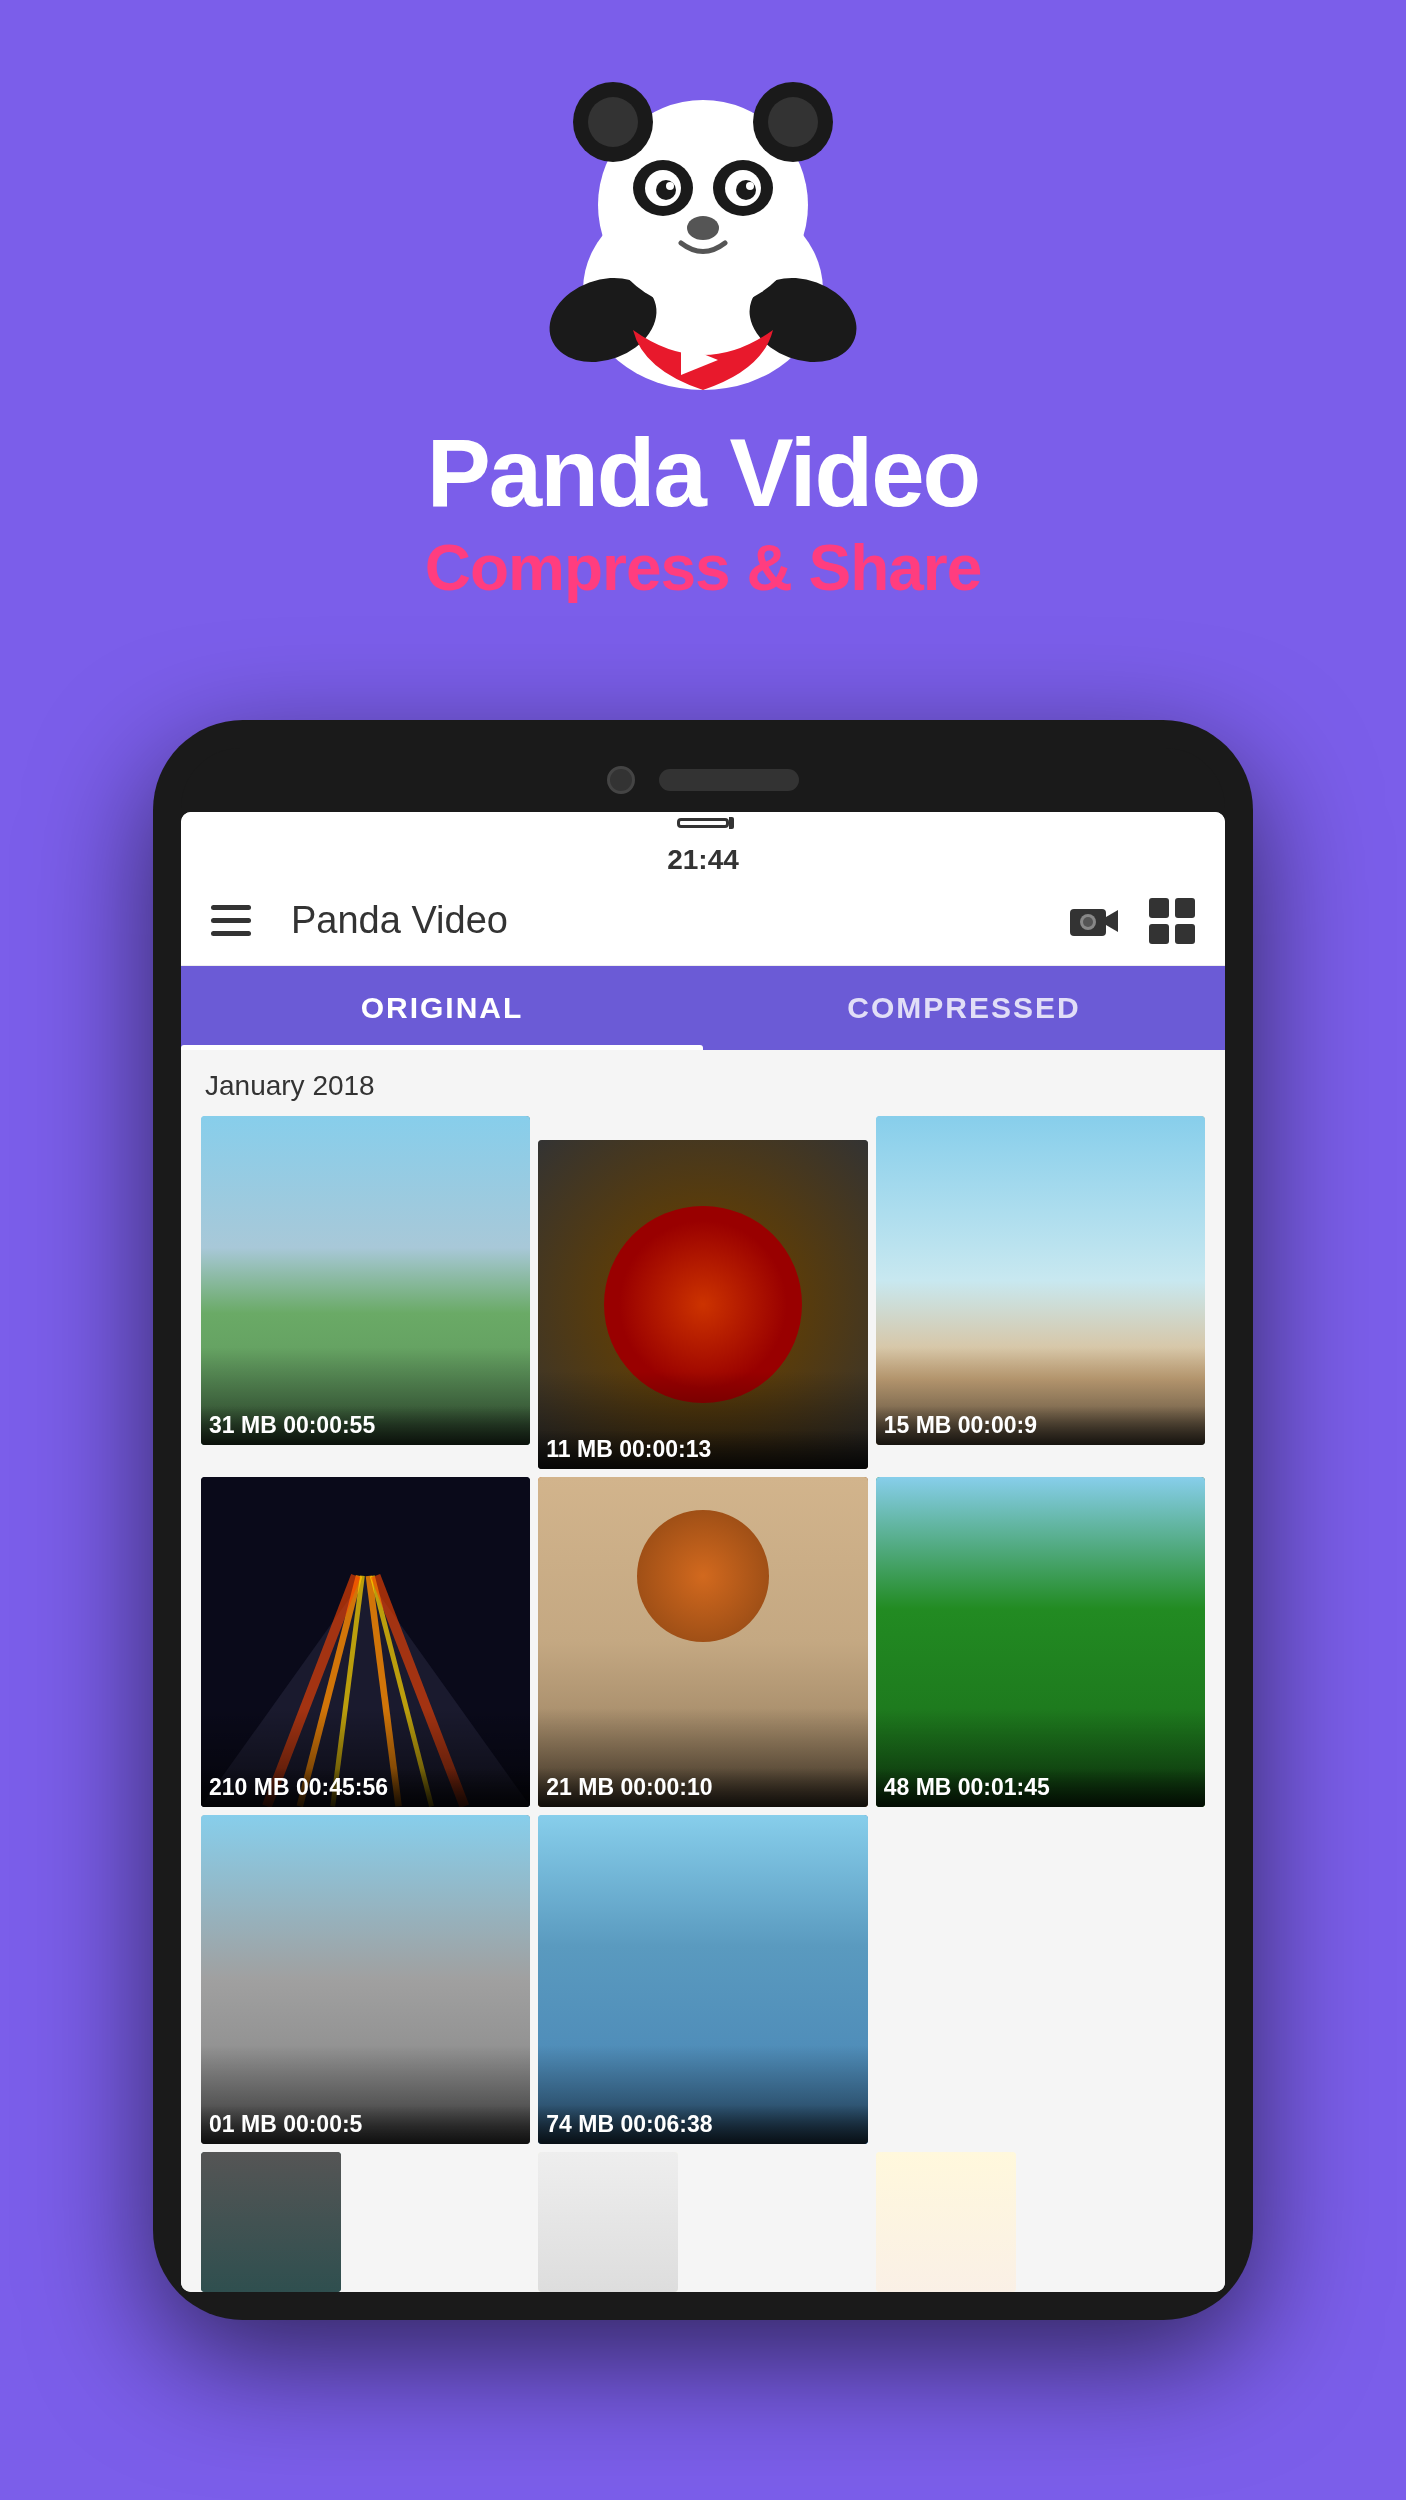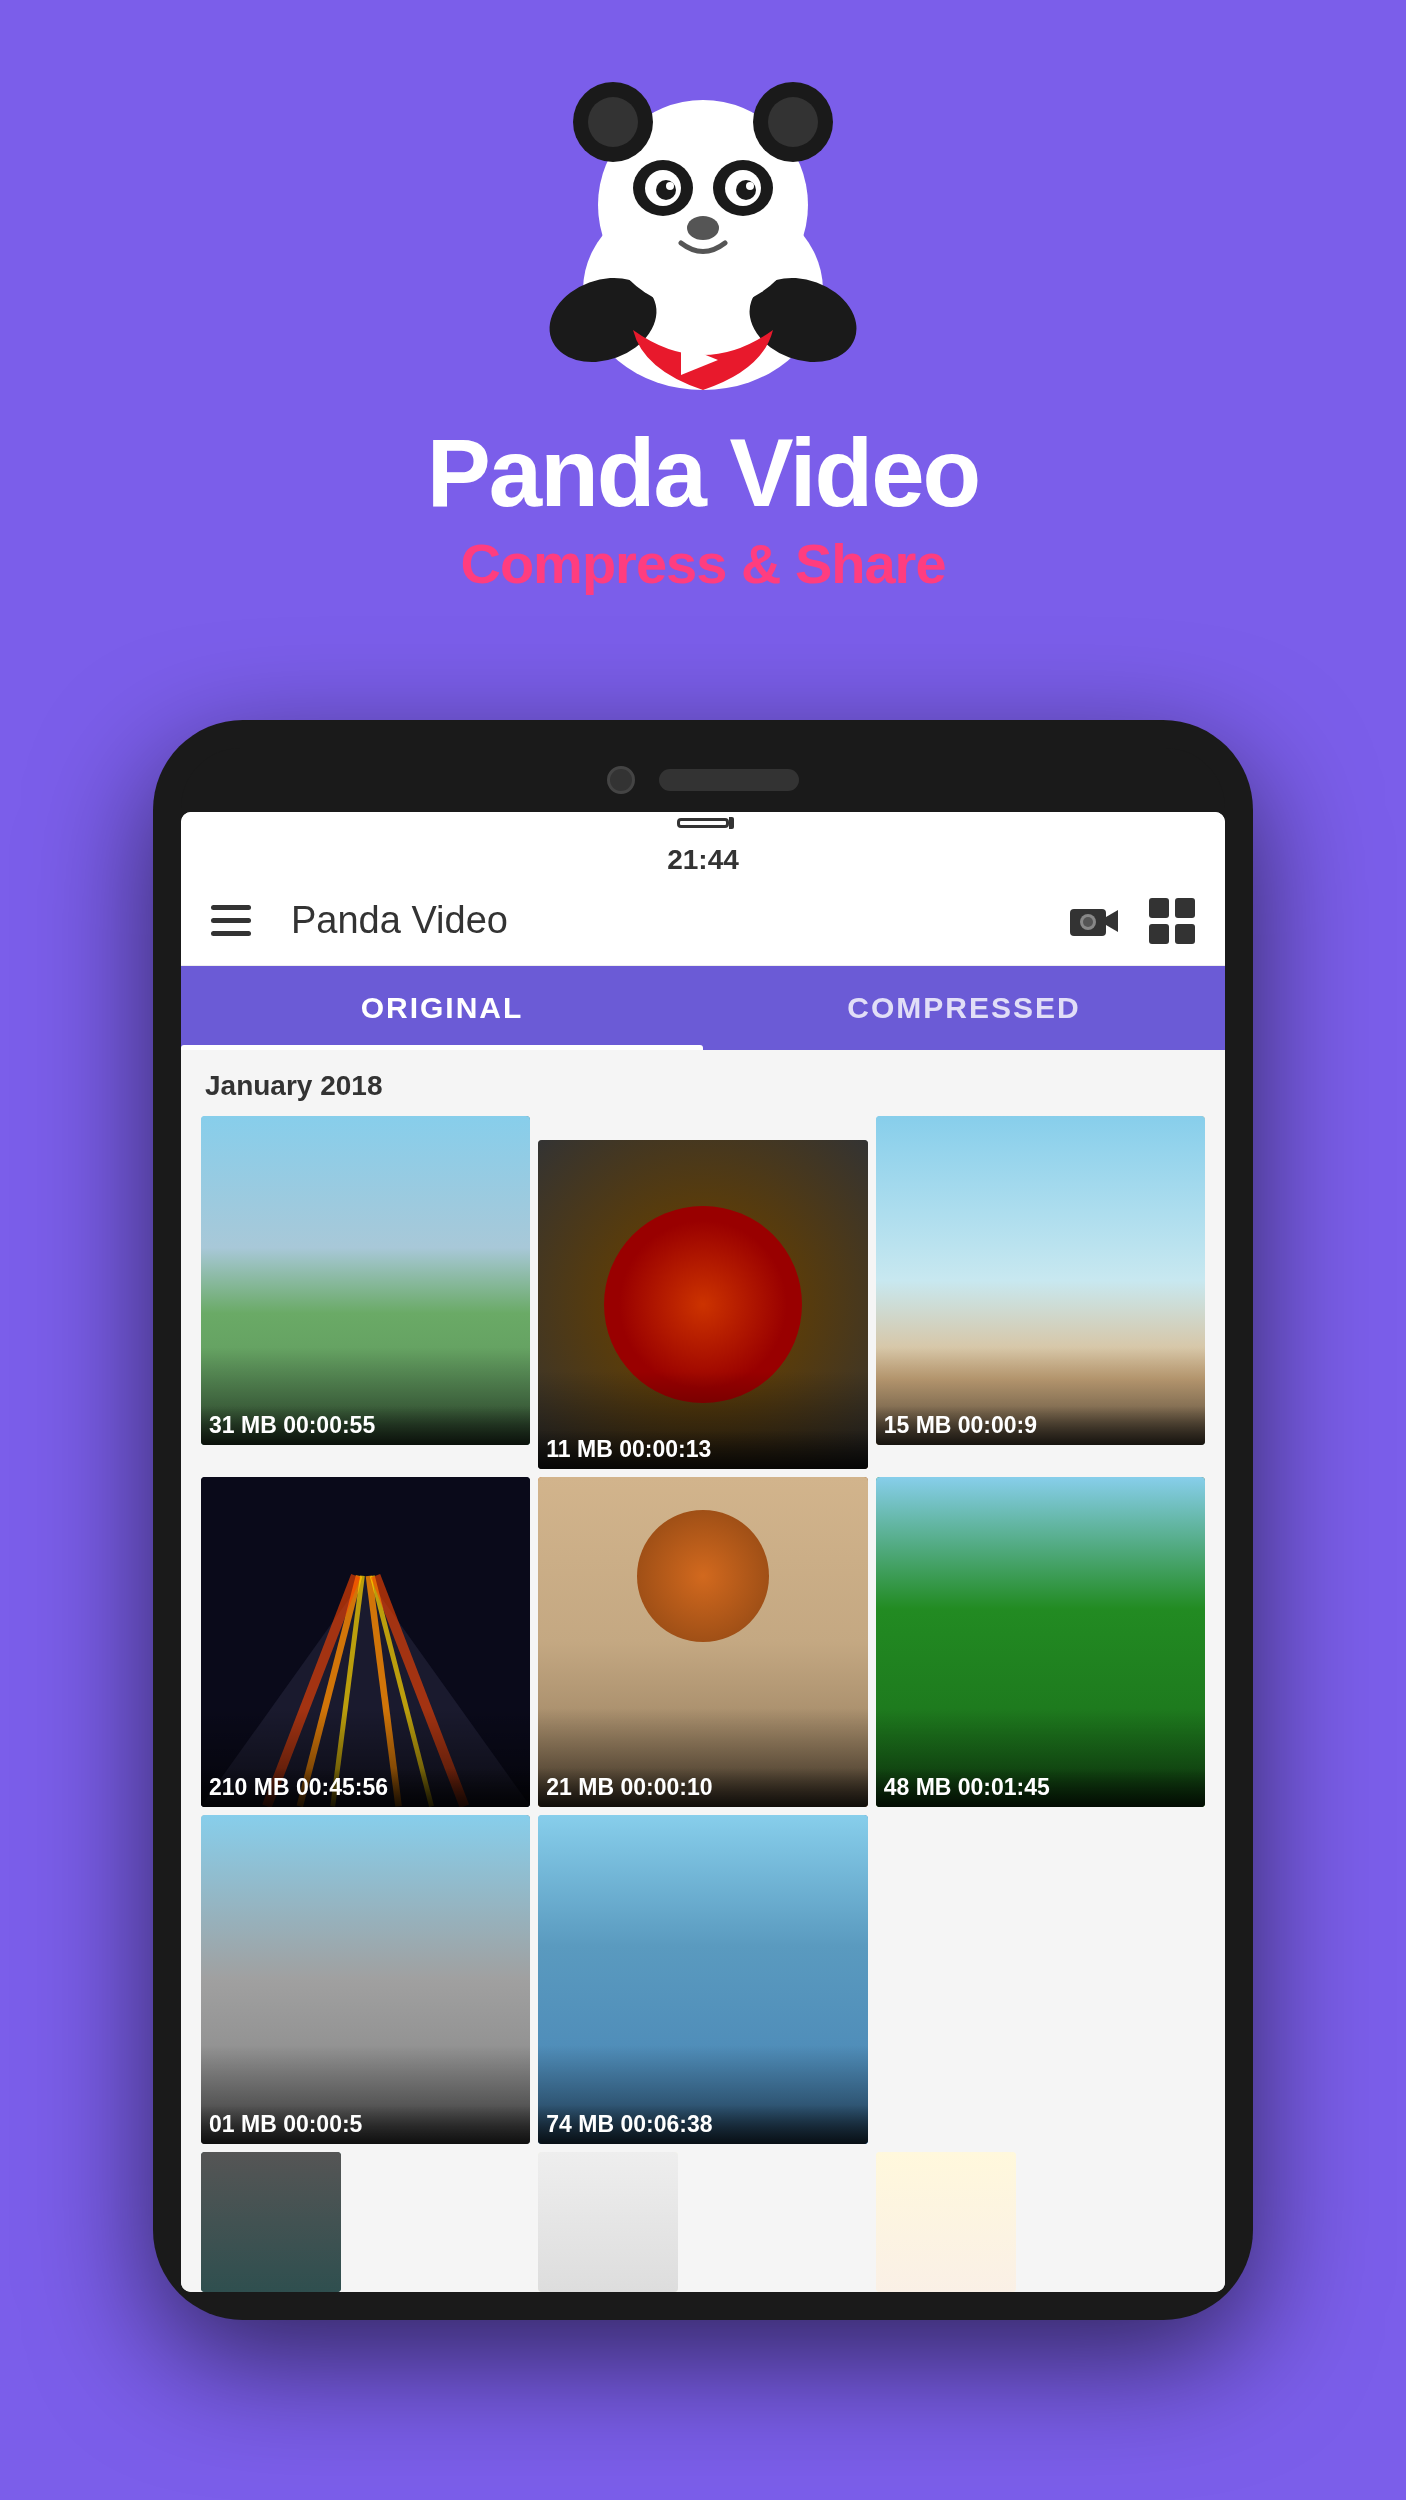--- a/index.html
+++ b/index.html
@@ -43,21 +43,21 @@
     .app-title {
       font-size: 96px;
       font-weight: 900;
       color: #ffffff;
       letter-spacing: -2px;
       line-height: 1.1;
       text-align: center;
     }
 
     .app-subtitle {
-      font-size: 56px;
+      font-size: 64px;
       font-weight: 800;
       color: #FF3D7F;
       letter-spacing: -1px;
       text-align: center;
       margin-top: 5px;
     }
 
     
     .phone-container {
       position: absolute;
@@ -259,21 +259,21 @@
 
     
     .video-section {
       background: #f5f5f5;
       padding: 20px 20px 0;
     }
 
     .section-label {
       font-size: 28px;
       color: #333;
-      font-weight: 700;
+      font-weight: 400;
       margin-bottom: 14px;
       padding-left: 4px;
     }
 
     .video-grid {
       display: grid;
       grid-template-columns: repeat(3, 1fr);
       gap: 8px;
     }
 

